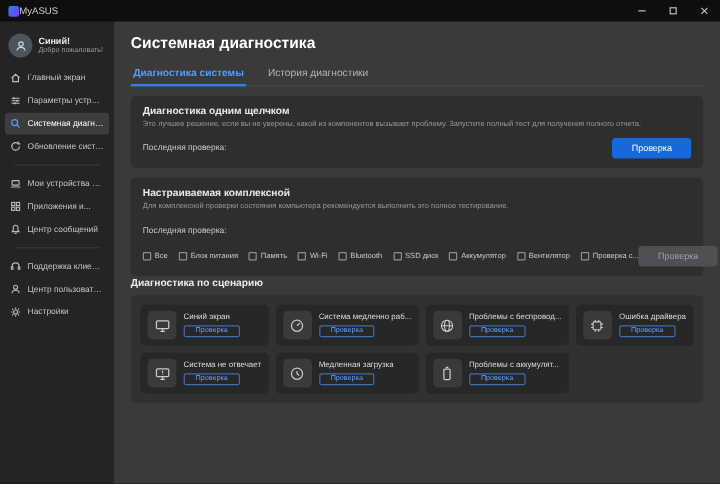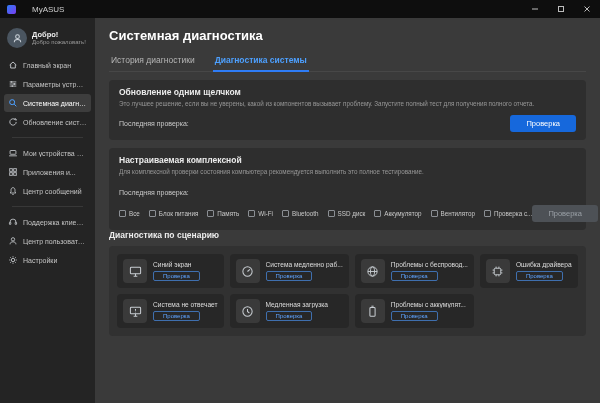--- a/index.html
+++ b/index.html
@@ -3,21 +3,21 @@
 <meta charset="utf-8">
 <style>
   * { margin:0; padding:0; box-sizing:border-box; }
   html,body { width:600px; height:403px; overflow:hidden; background:#1a1a1a;
     font-family:"Liberation Sans", sans-serif; }
   .window { width:600px; height:403px; display:flex; flex-direction:column; }
 
   
   .titlebar { height:18px; background:#0e0e0e; display:flex; align-items:center;
     justify-content:space-between; flex:0 0 18px; }
-  .title-left { display:flex; align-items:center; gap:16px; padding-left:7px; }
+  .title-left { display:flex; align-items:center; gap:0; padding-left:7px; }
   .logo { width:9px; height:9px; border-radius:2px;
     background:linear-gradient(135deg,#2e7cf6,#7a3df0); display:inline-block; }
   .title-text { font-size:8px; color:#cfcfcf; }
   .win-controls { display:flex; height:100%; }
   .wc { width:26px; height:100%; display:flex; align-items:center; justify-content:center;
     color:#bdbdbd; }
   .wc svg { display:block; }
 
   
   .app { flex:1; display:flex; min-height:0; }
@@ -112,21 +112,21 @@
 
     <aside class="sidebar">
       <div class="profile">
         <span class="avatar">
           <svg width="11" height="11" viewBox="0 0 12 12" fill="none" stroke="currentColor" stroke-width="1.1">
             <circle cx="6" cy="4" r="2"></circle>
               <path d="M2.5 10 C2.5 7.8 4 7 6 7 C8 7 9.5 7.8 9.5 10"></path>
           </svg>
         </span>
         <div>
-          <div class="greet">Добро!</div>
+          <div class="greet">Синий!</div>
           <div class="subgreet">Добро пожаловать!</div>
         </div>
       </div>
 
       <nav class="nav">
         <div class="nav-item">
           <span class="nico">
             <svg width="10" height="10" viewBox="0 0 12 12" fill="none" stroke="currentColor" stroke-width="1.2">
                 <path d="M2 6 L6 2.4 L10 6 M3.2 5.2 V9.6 H8.8 V5.2"></path>
               </svg>
@@ -225,26 +225,26 @@
           </span>
           <span class="nlabel">Настройки</span>
         </div>
       </nav>
     </aside>
 
     <main class="main">
       <div class="page-title">Системная диагностика</div>
 
       <div class="tabs">
+        <div class="tab active">Диагностика системы</div>
         <div class="tab">История диагностики</div>
-        <div class="tab active">Диагностика системы</div>
       </div>
 
       <section class="card">
-        <div class="card-title">Обновление одним щелчком</div>
+        <div class="card-title">Диагностика одним щелчком</div>
         <div class="card-desc">Это лучшее решение, если вы не уверены, какой из компонентов вызывает проблему. Запустите полный тест для получения полного отчета.</div>
         <div class="card-row">
           <span class="last-check">Последняя проверка:</span>
           <button class="btn-primary">Проверка</button>
         </div>
       </section>
 
       <section class="card">
         <div class="card-title">Настраиваемая комплексной</div>
         <div class="card-desc">Для комплексной проверки состояния компьютера рекомендуется выполнить это полное тестирование.</div>

